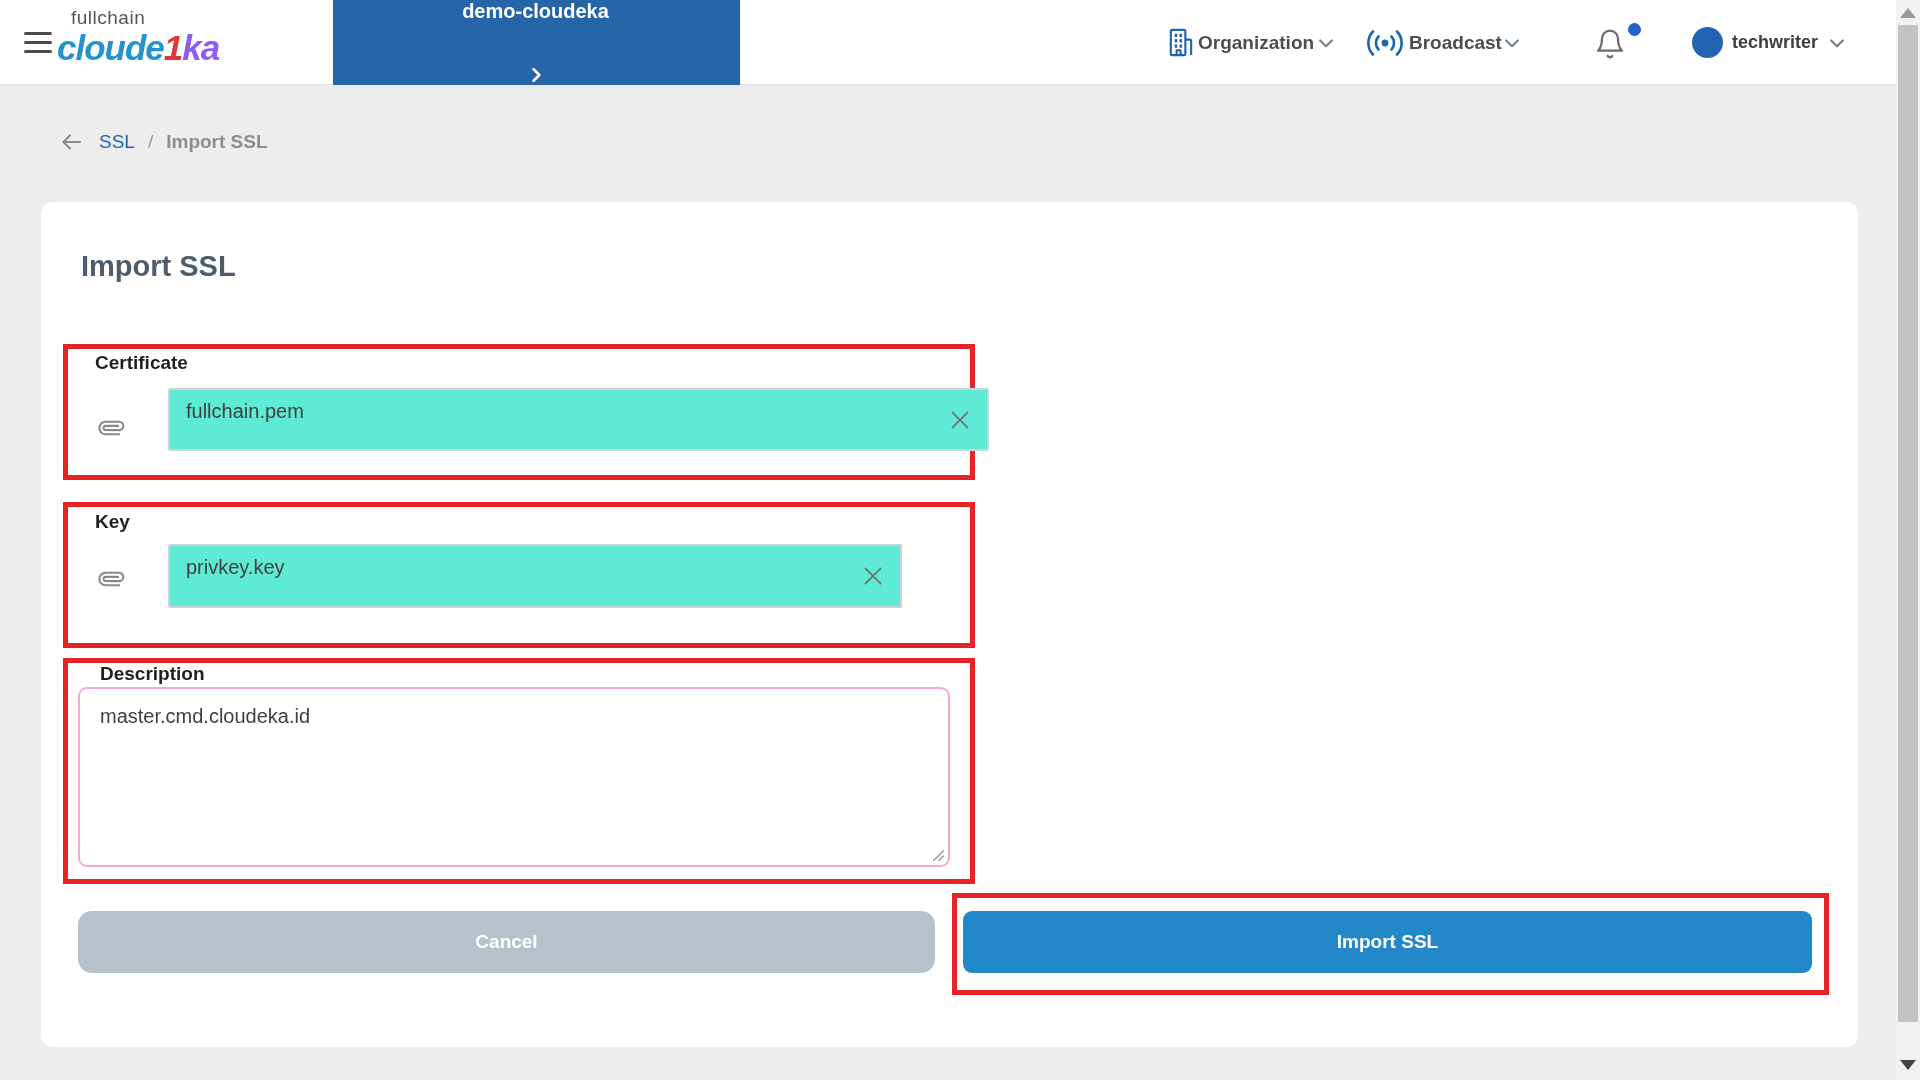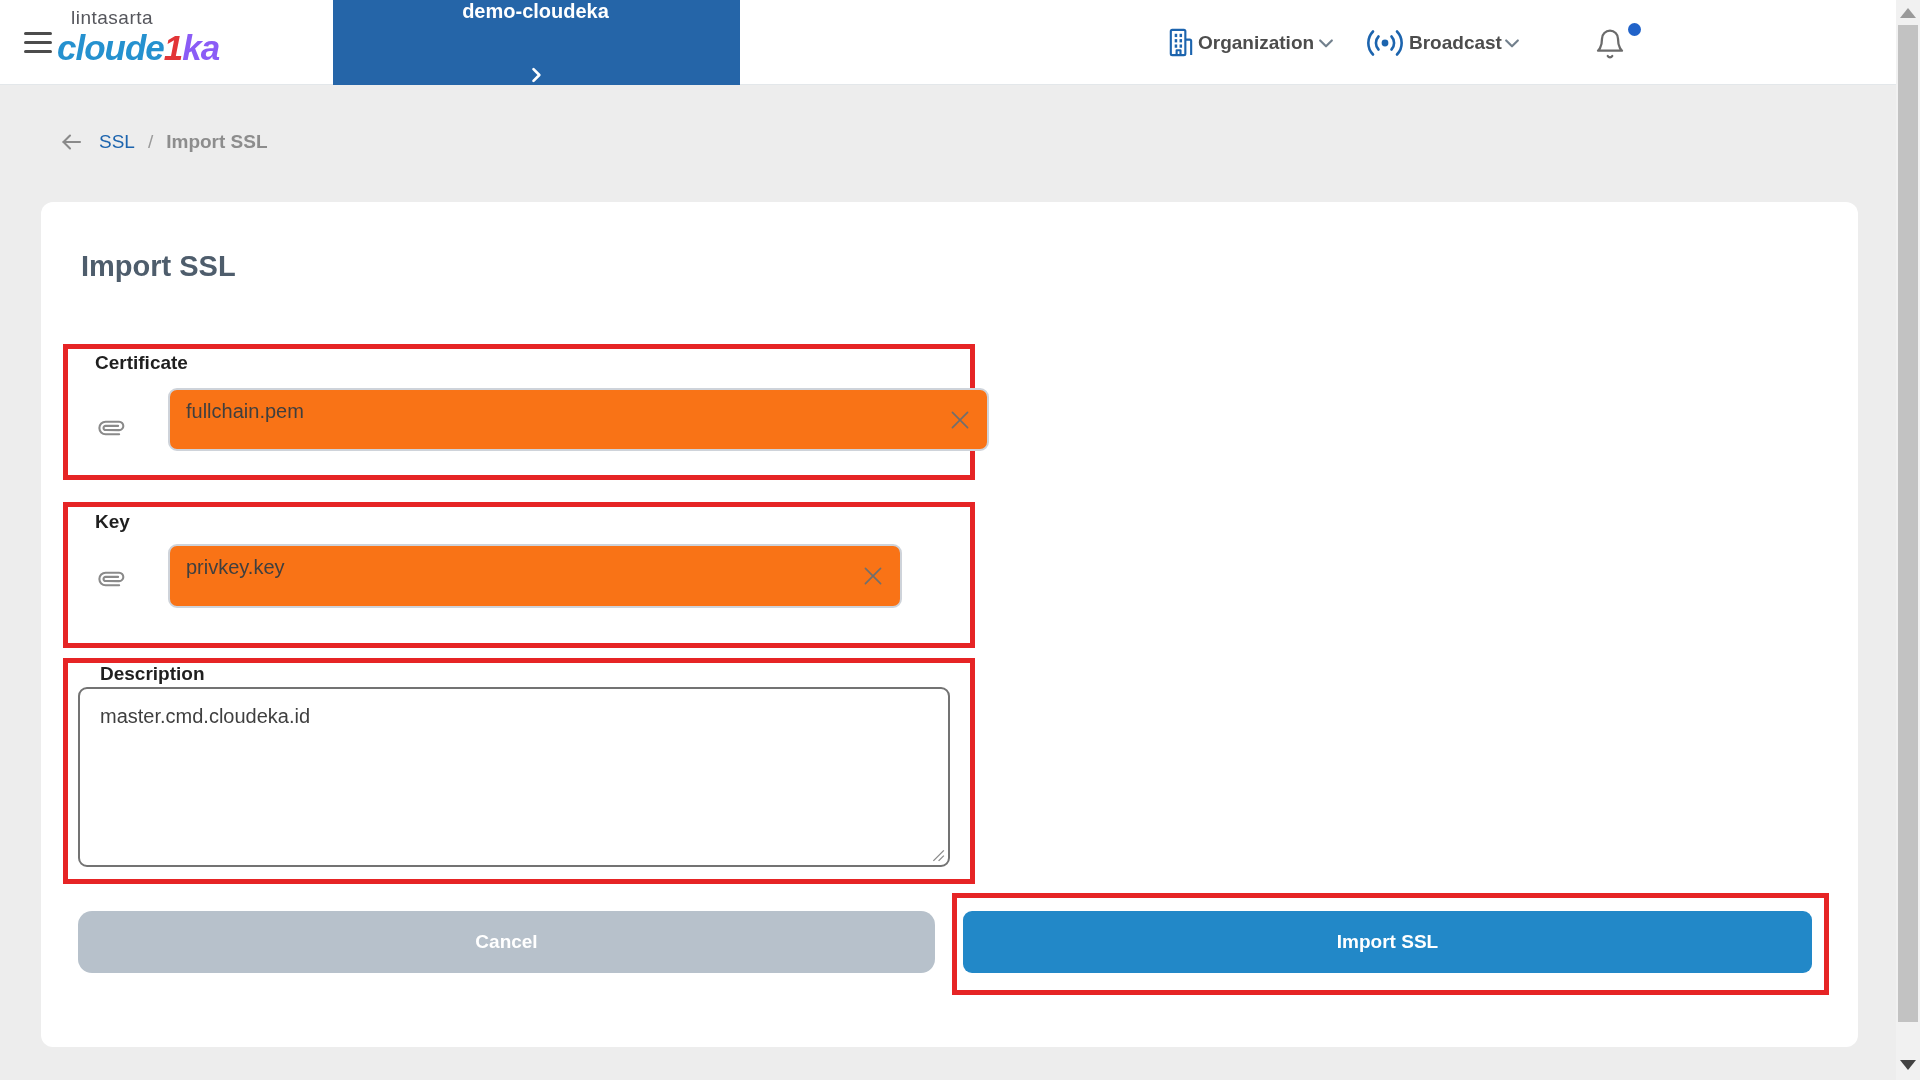--- a/index.html
+++ b/index.html
@@ -49,27 +49,27 @@
   .box-cert { left:22px; top:142px; width:912px; height:136px; }
   .box-key  { left:22px; top:300px; width:912px; height:146px; }
   .box-desc { left:22px; top:456px; width:912px; height:226px; }
   .box-submit { left:911px; top:691px; width:877px; height:102px; }
 
   .field-label { position:absolute; font-size:19px; font-weight:bold; color:#1f1f1f; }
   .clip { position:absolute; width:25px; height:34px; color:#8a8a8a; cursor:pointer; }
   .clip svg { width:100%; height:100%; transform:rotate(45deg); }
 
   .input-wrap { position:absolute; }
-  .file-input { width:100%; height:100%; border:2px solid #ced3da; border-radius:9px; font-size:20px;
-                color:#3f3f3f; padding:0 60px 17px 16px; outline:none; background:#f97316;
+  .file-input { width:100%; height:100%; border:2px solid #ced3da; border-radius:2px; font-size:20px;
+                color:#3f3f3f; padding:0 60px 17px 16px; outline:none; background:#5eead4;
                 font-family:"Liberation Sans","DejaVu Sans",sans-serif; }
   .clear-x { position:absolute; right:16px; top:50%; transform:translateY(-50%); width:26px; height:26px; cursor:pointer; }
 
   .textarea-wrap { position:absolute; }
-  .desc-area { width:100%; height:100%; border:2px solid #737373; border-radius:9px; resize:none;
+  .desc-area { width:100%; height:100%; border:2px solid #f9a8d4; border-radius:9px; resize:none;
                font-size:20px; color:#3f3f3f; padding:16px 20px; outline:none;
                font-family:"Liberation Sans","DejaVu Sans",sans-serif; }
   .resize-handle { position:absolute; right:5px; bottom:5px; width:14px; height:14px; cursor:nwse-resize; }
 
   .btn { position:absolute; border:none; border-radius:9px; font-size:19px; font-weight:bold; color:#ffffff;
          cursor:pointer; font-family:"Liberation Sans","DejaVu Sans",sans-serif; }
   .btn-cancel { left:37px; top:709px; width:857px; height:62px; background:#b7c1cb;border-radius:14px; }
   .btn-submit { left:6px; top:13px; width:849px; height:62px; background:#2288c8; }
 
   
@@ -89,21 +89,21 @@
 
   <div class="header">
 
     <div class="hamburger">
       <span></span>
         <span></span>
         <span></span>
     </div>
 
     <div class="logo">
-      <div class="line1">lintasarta</div>
+      <div class="line1">fullchain</div>
       <div class="line2"><span class="w-a">cloude</span><span class="w-b">1</span><span class="w-c">ka</span></div>
     </div>
 
     <div class="banner">
       <span class="label">demo-cloudeka</span>
       <span>
         <svg width="20" height="20" viewBox="0 0 24 24" fill="none" stroke="#ffffff" stroke-width="3.2" stroke-linecap="round" stroke-linejoin="round">
             <polyline points="9 5 16 12 9 19"></polyline>
           </svg>
       </span>
@@ -152,20 +152,29 @@
     <div class="nav-group bell-group">
       <div class="bell-wrap">
         <svg width="32" height="34" viewBox="0 0 24 24" fill="none" stroke="#6b6b6b" stroke-width="1.7" stroke-linecap="round" stroke-linejoin="round" style="position:absolute;left:0;top:4px;">
           <path d="M6 8a6 6 0 0 1 12 0c0 7 3 9 3 9H3s3-2 3-9"></path>
           <path d="M10.3 21a1.94 1.94 0 0 0 3.4 0"></path>
         </svg>
         <span class="notif-dot"></span>
       </div>
     </div>
 
+    <div class="nav-group user-group">
+      <span class="avatar"></span>
+      <span class="user-name">techwriter</span>
+      <span class="chev">
+        <svg width="20" height="20" viewBox="0 0 24 24" fill="none" stroke="#72808d" stroke-width="2.6" stroke-linecap="round" stroke-linejoin="round">
+            <polyline points="5 9 12 16 19 9"></polyline>
+          </svg>
+      </span>
+    </div>
   </div>
 
   <div class="breadcrumb">
     <span>
       <svg width="30" height="24" viewBox="0 0 24 24" fill="none" stroke="#8a8a8a" stroke-width="2.1" stroke-linecap="round" stroke-linejoin="round">
           <line x1="21" y1="12" x2="4.5" y2="12"></line>
           <polyline points="11 5.5 4.5 12 11 18.5"></polyline>
         </svg>
     </span>
     <span class="bc-link">SSL</span>

